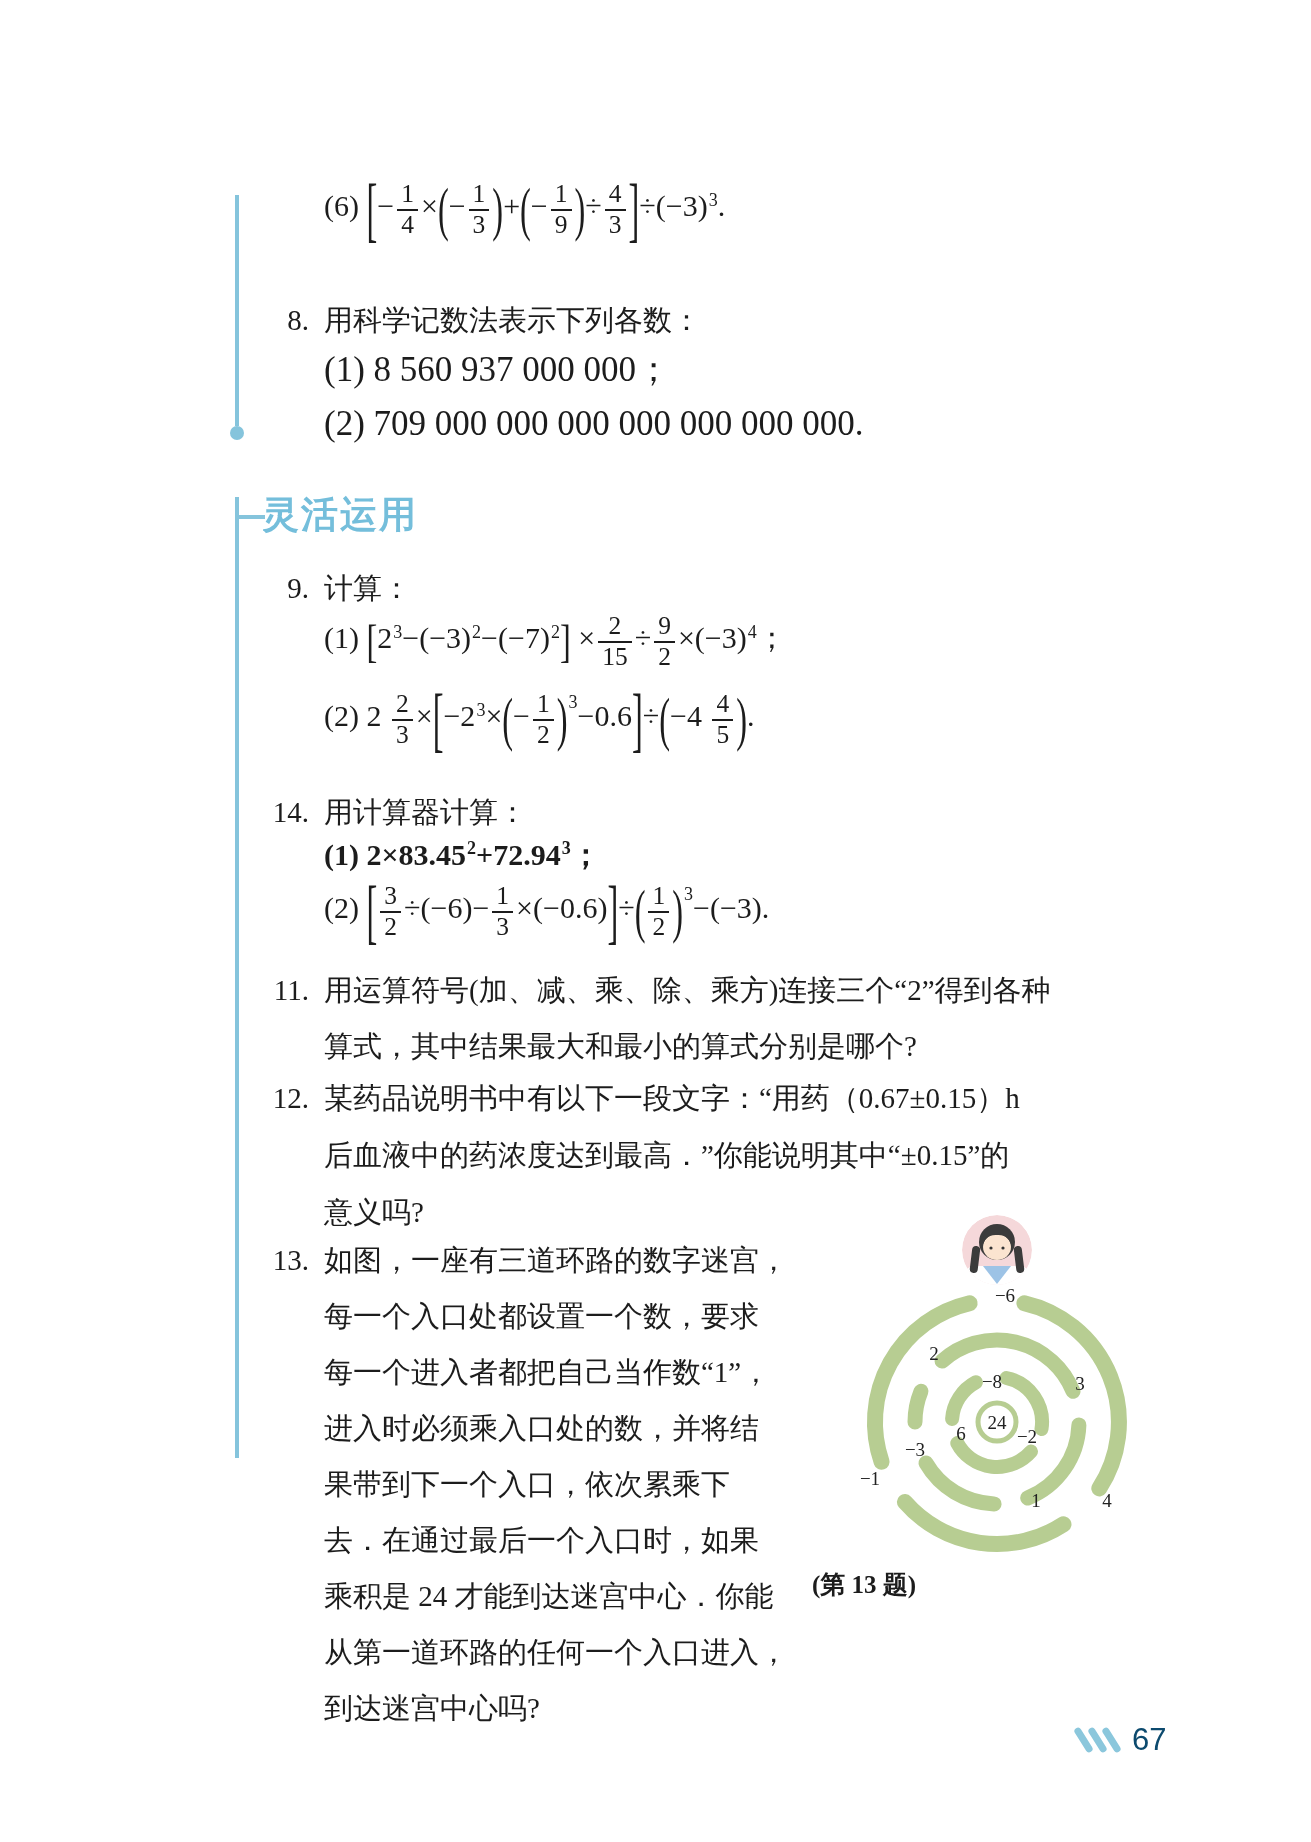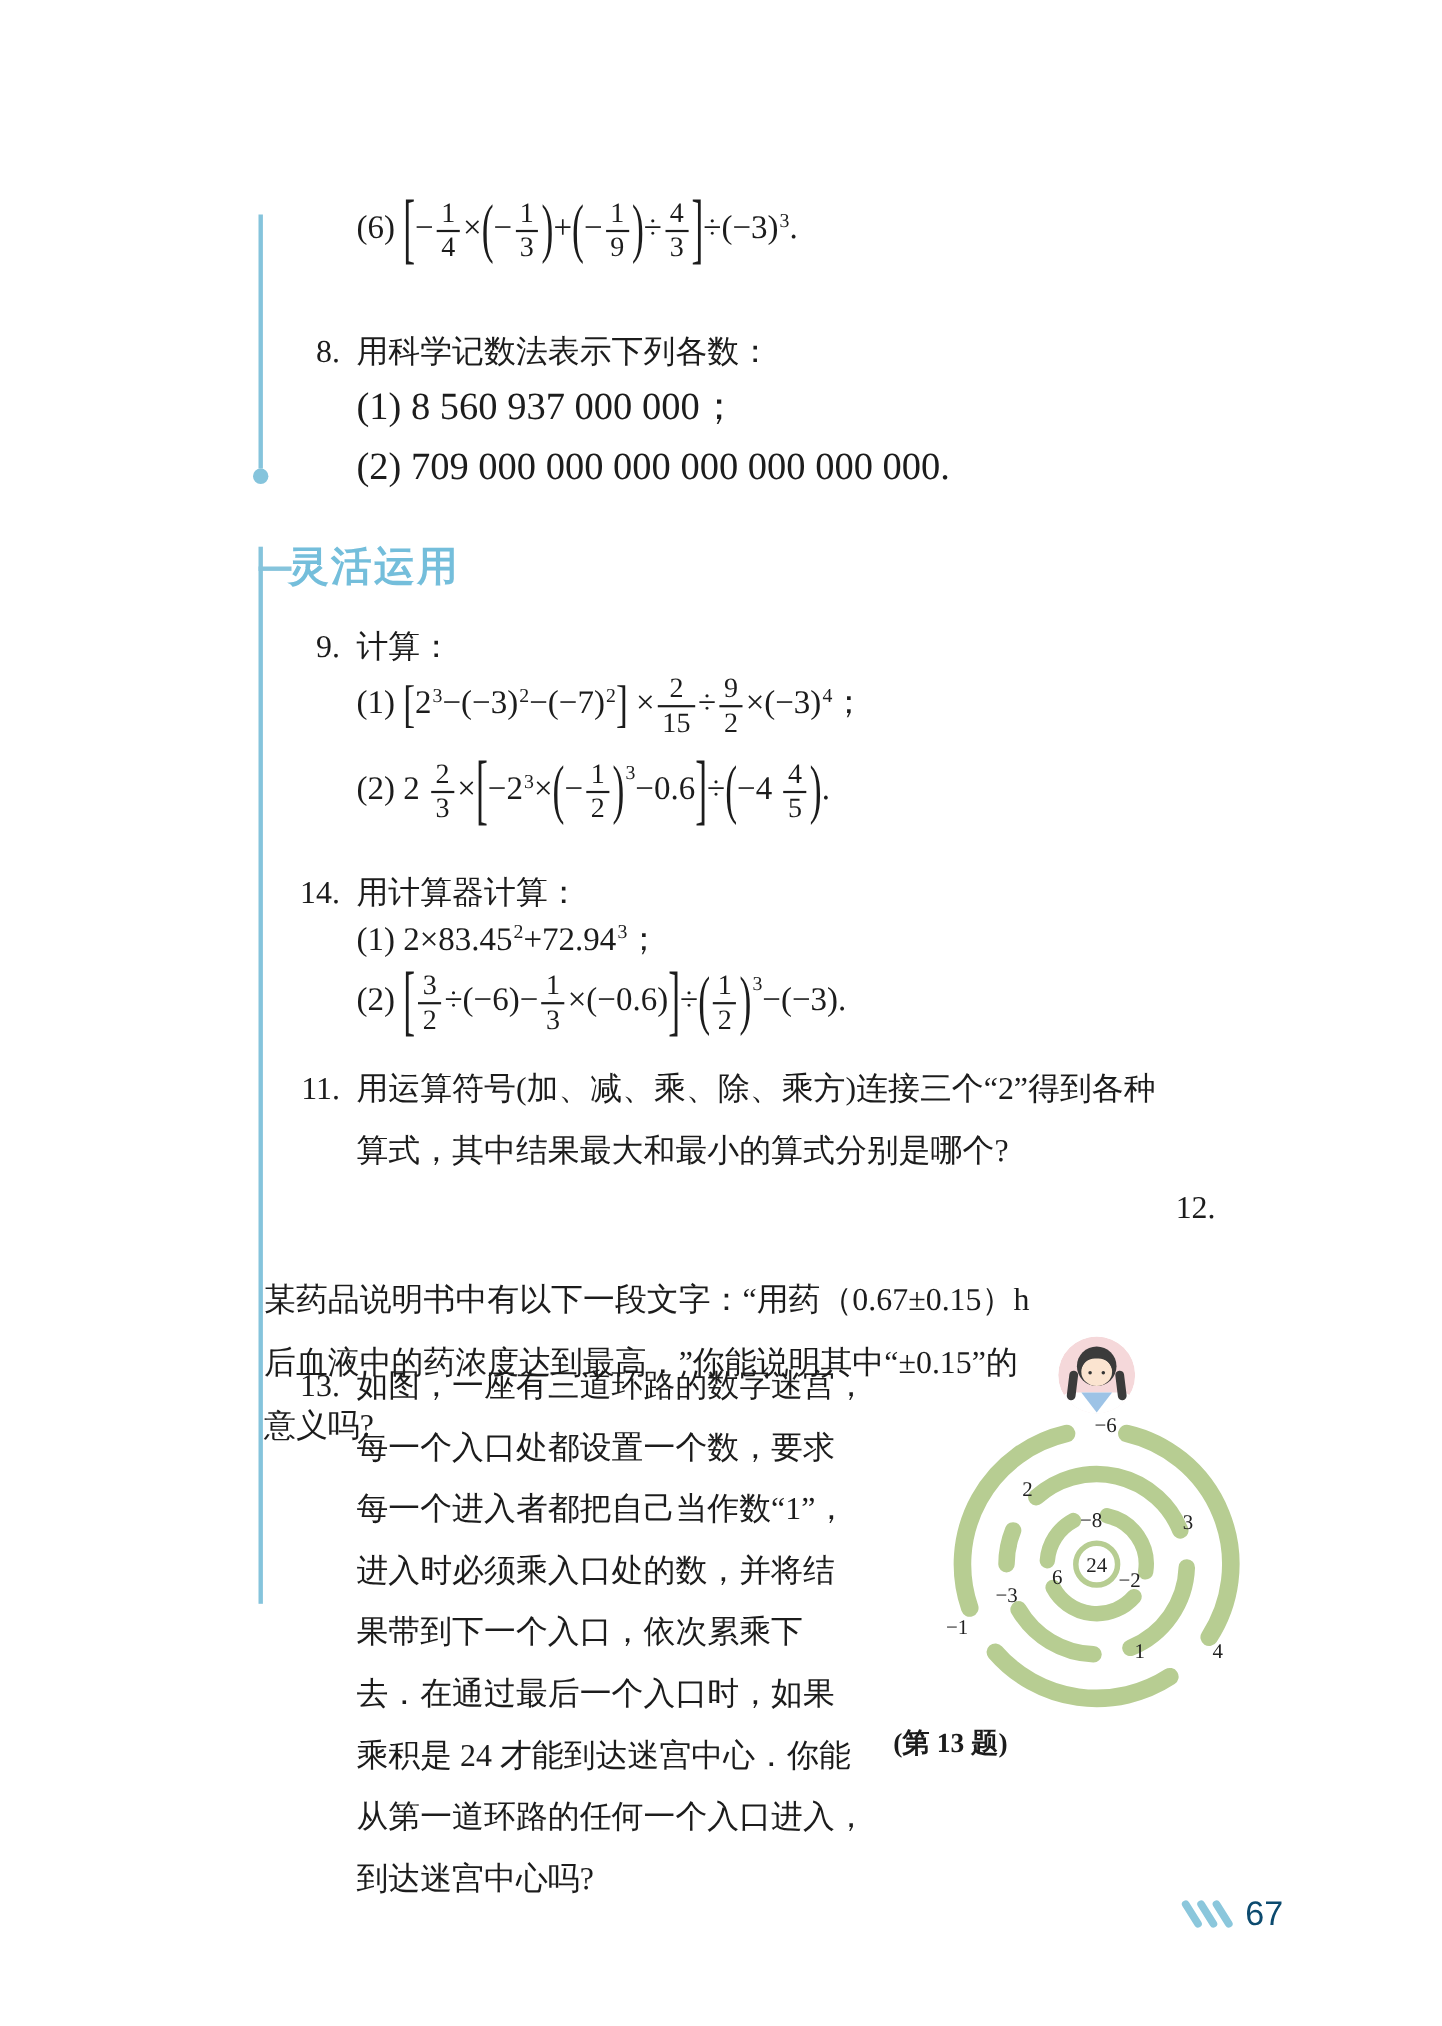--- a/index.html
+++ b/index.html
@@ -63,30 +63,30 @@
     <span class="pnum">9.</span>
     <span class="pbody">计算：</span>
   </div>
   <div class="math" style="left:324px;top:612px;">(1) <span class="bg z1">[</span>2<span class="sup">3</span>−(−3)<span class="sup">2</span>−(−7)<span class="sup">2</span><span class="bg z1">]</span> ×<span class="frac"><span class="fn">2</span><span class="fd">15</span></span>÷<span class="frac"><span class="fn">9</span><span class="fd">2</span></span>×(−3)<span class="sup">4</span>；</div>
   <div class="math" style="left:324px;top:690px;">(2) 2 <span class="frac"><span class="fn">2</span><span class="fd">3</span></span>×<span class="bg z3">[</span>−2<span class="sup">3</span>×<span class="bg z2">(</span>−<span class="frac"><span class="fn">1</span><span class="fd">2</span></span><span class="bg z2">)</span><span class="sup hi">3</span>−0.6<span class="bg z3">]</span>÷<span class="bg z2">(</span>−4 <span class="frac"><span class="fn">4</span><span class="fd">5</span></span><span class="bg z2">)</span>.</div>
 
   <div class="prob" style="left:240px;top:784px;width:860px;">
     <span class="pnum">14.</span>
     <span class="pbody">用计算器计算：</span>
   </div>
-  <div class="math" style="left:324px;top:838px;">(1) 2×83.45<span class="sup">2</span>+72.94<span class="sup">3</span>；</div>
+  <div class="math" style="left:324px;top:838px;font-weight:bold;">(1) 2×83.45<span class="sup">2</span>+72.94<span class="sup">3</span>；</div>
   <div class="math" style="left:324px;top:882px;">(2) <span class="bg z3">[</span><span class="frac"><span class="fn">3</span><span class="fd">2</span></span>÷(−6)−<span class="frac"><span class="fn">1</span><span class="fd">3</span></span>×(−0.6)<span class="bg z3">]</span>÷<span class="bg z2">(</span><span class="frac"><span class="fn">1</span><span class="fd">2</span></span><span class="bg z2">)</span><span class="sup hi">3</span>−(−3).</div>
 
   <div class="prob" style="left:240px;top:962px;width:865px;">
     <span class="pnum">11.</span>
     <span class="pbody lines">用运算符号(加、减、乘、除、乘方)连接三个“2”得到各种
 算式，其中结果最大和最小的算式分别是哪个?</span>
   </div>
 
-  <div class="prob" style="left:240px;top:1070px;width:880px;line-height:57px;flex-direction:column;">
+  <div class="prob" style="left:240px;top:1070px;width:880px;line-height:57px;">
     <span class="pnum">12.</span>
     <span class="pbody lines">某药品说明书中有以下一段文字：“用药（0.67±0.15）h
 后血液中的药浓度达到最高．”你能说明其中“±0.15”的
 意义吗?</span>
   </div>
 
   <div class="prob" style="left:240px;top:1232px;width:562px;">
     <span class="pnum">13.</span>
     <span class="pbody lines" style="width:478px;">如图，一座有三道环路的数字迷宫，
 每一个入口处都设置一个数，要求

